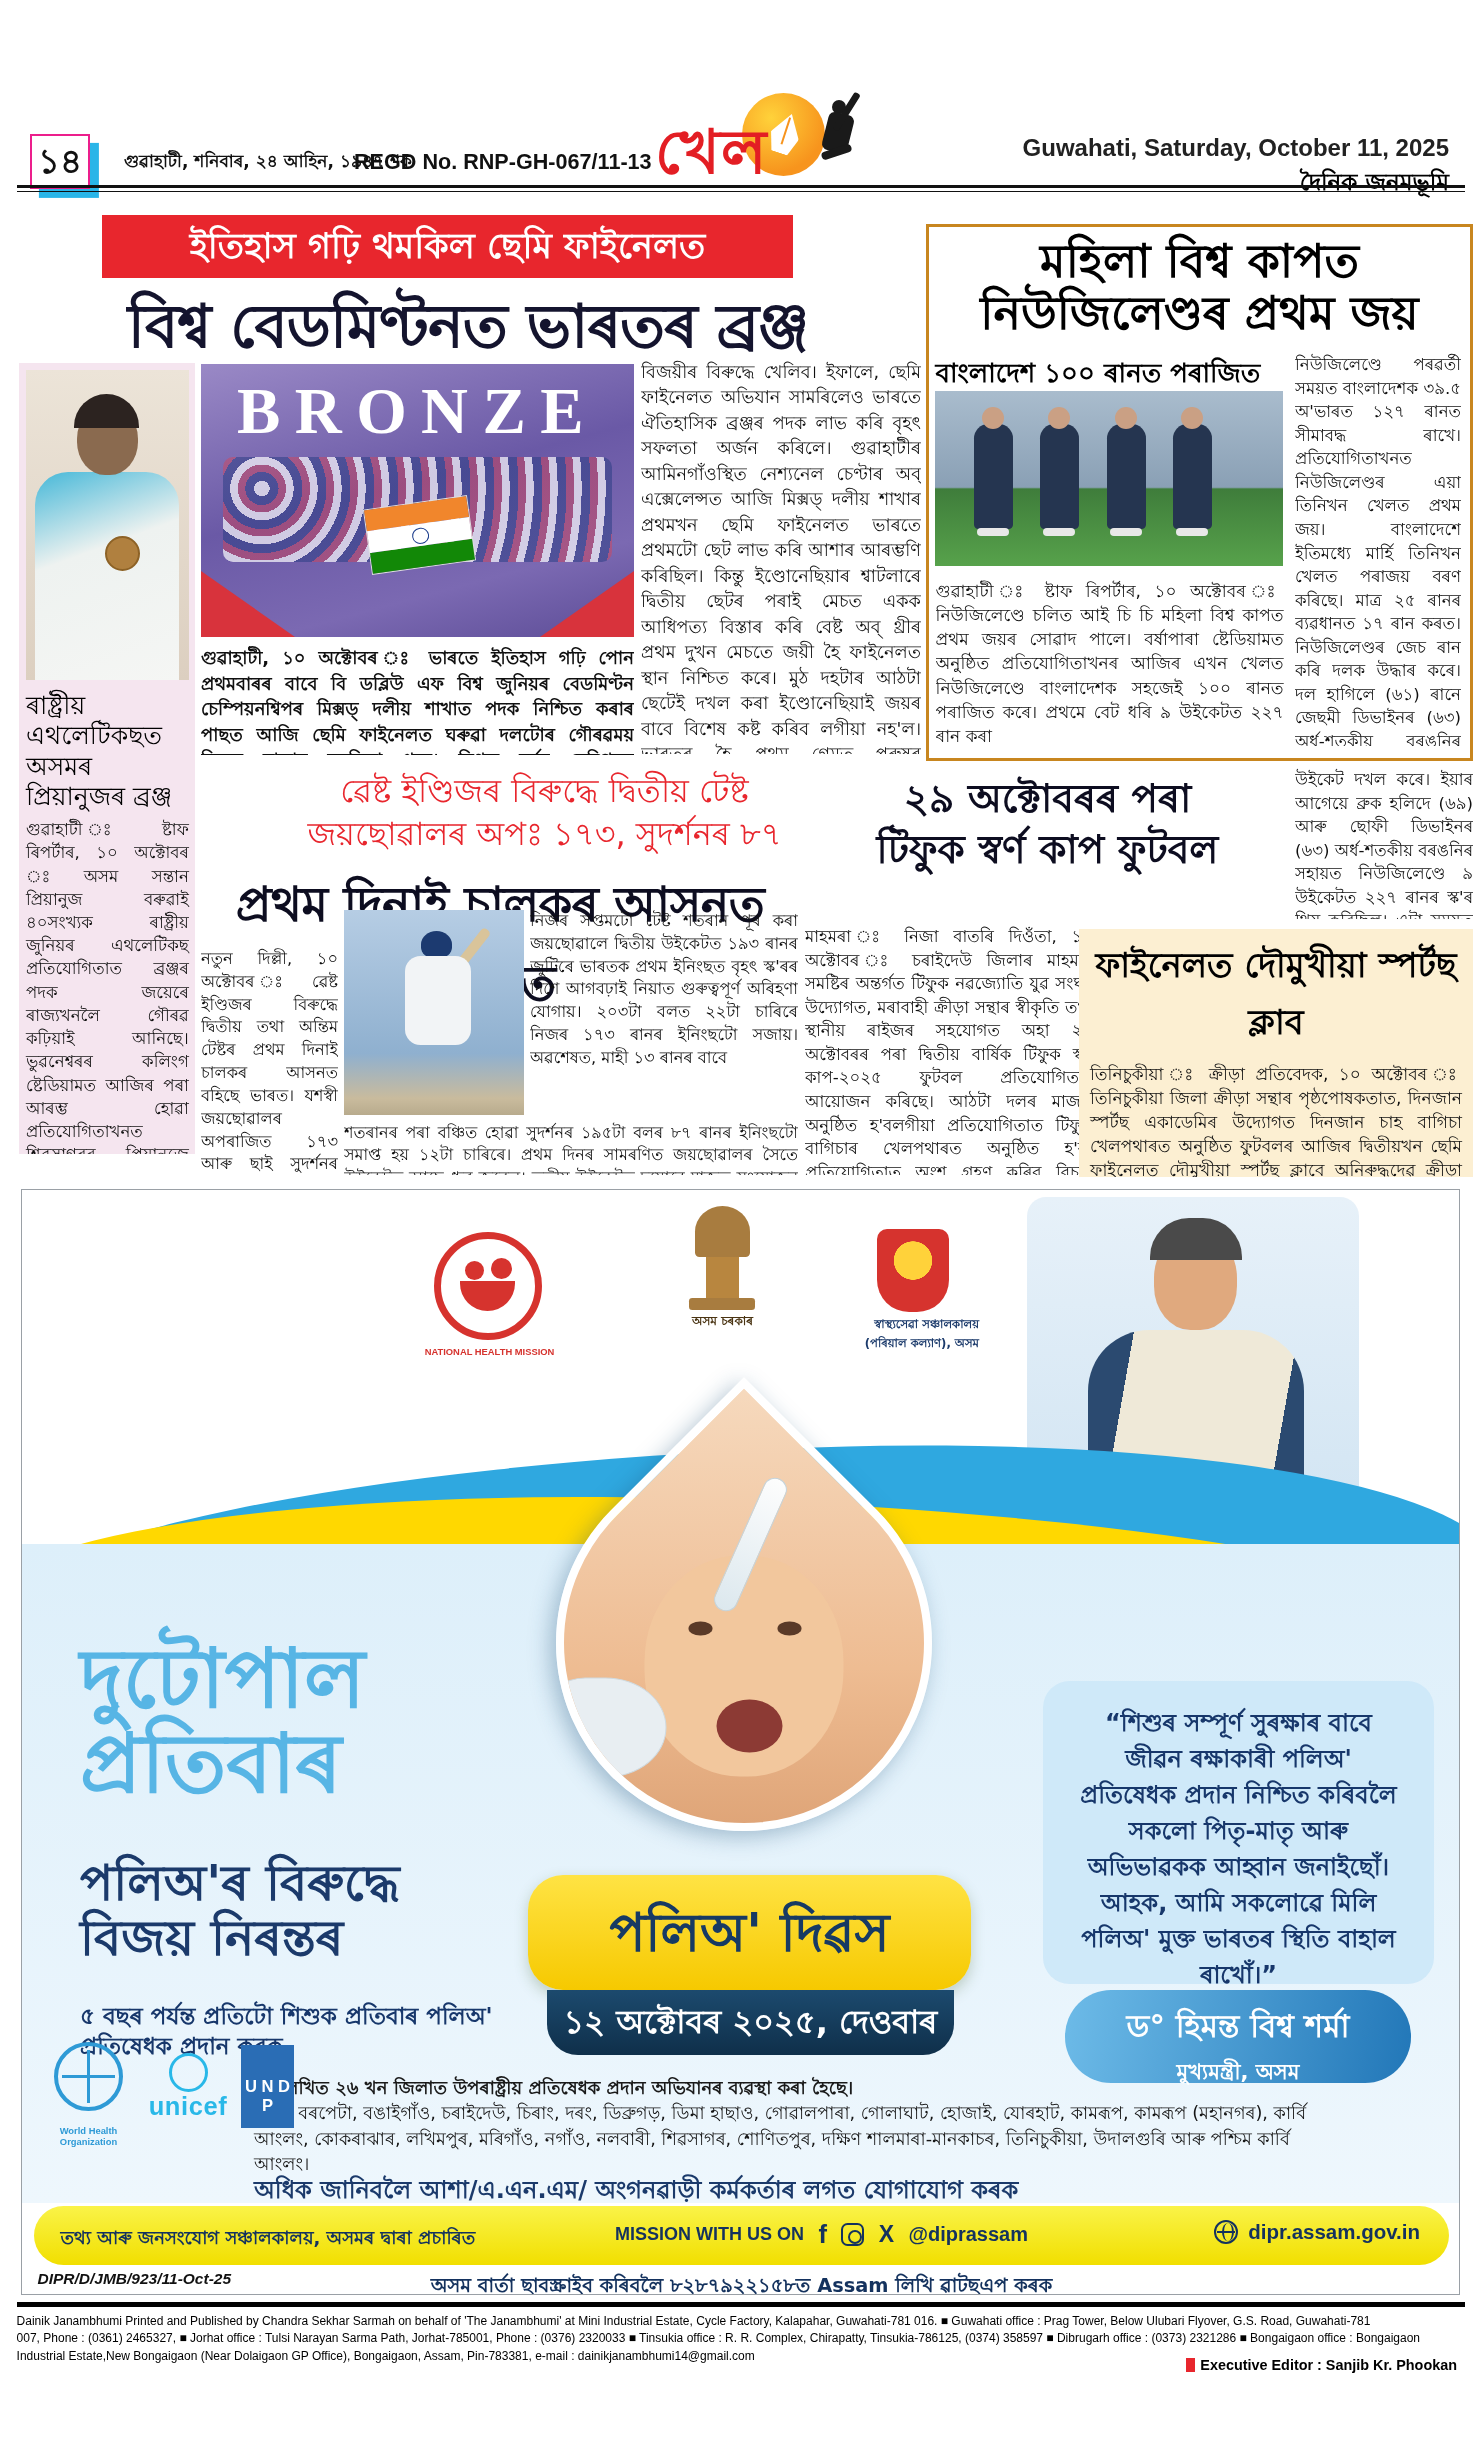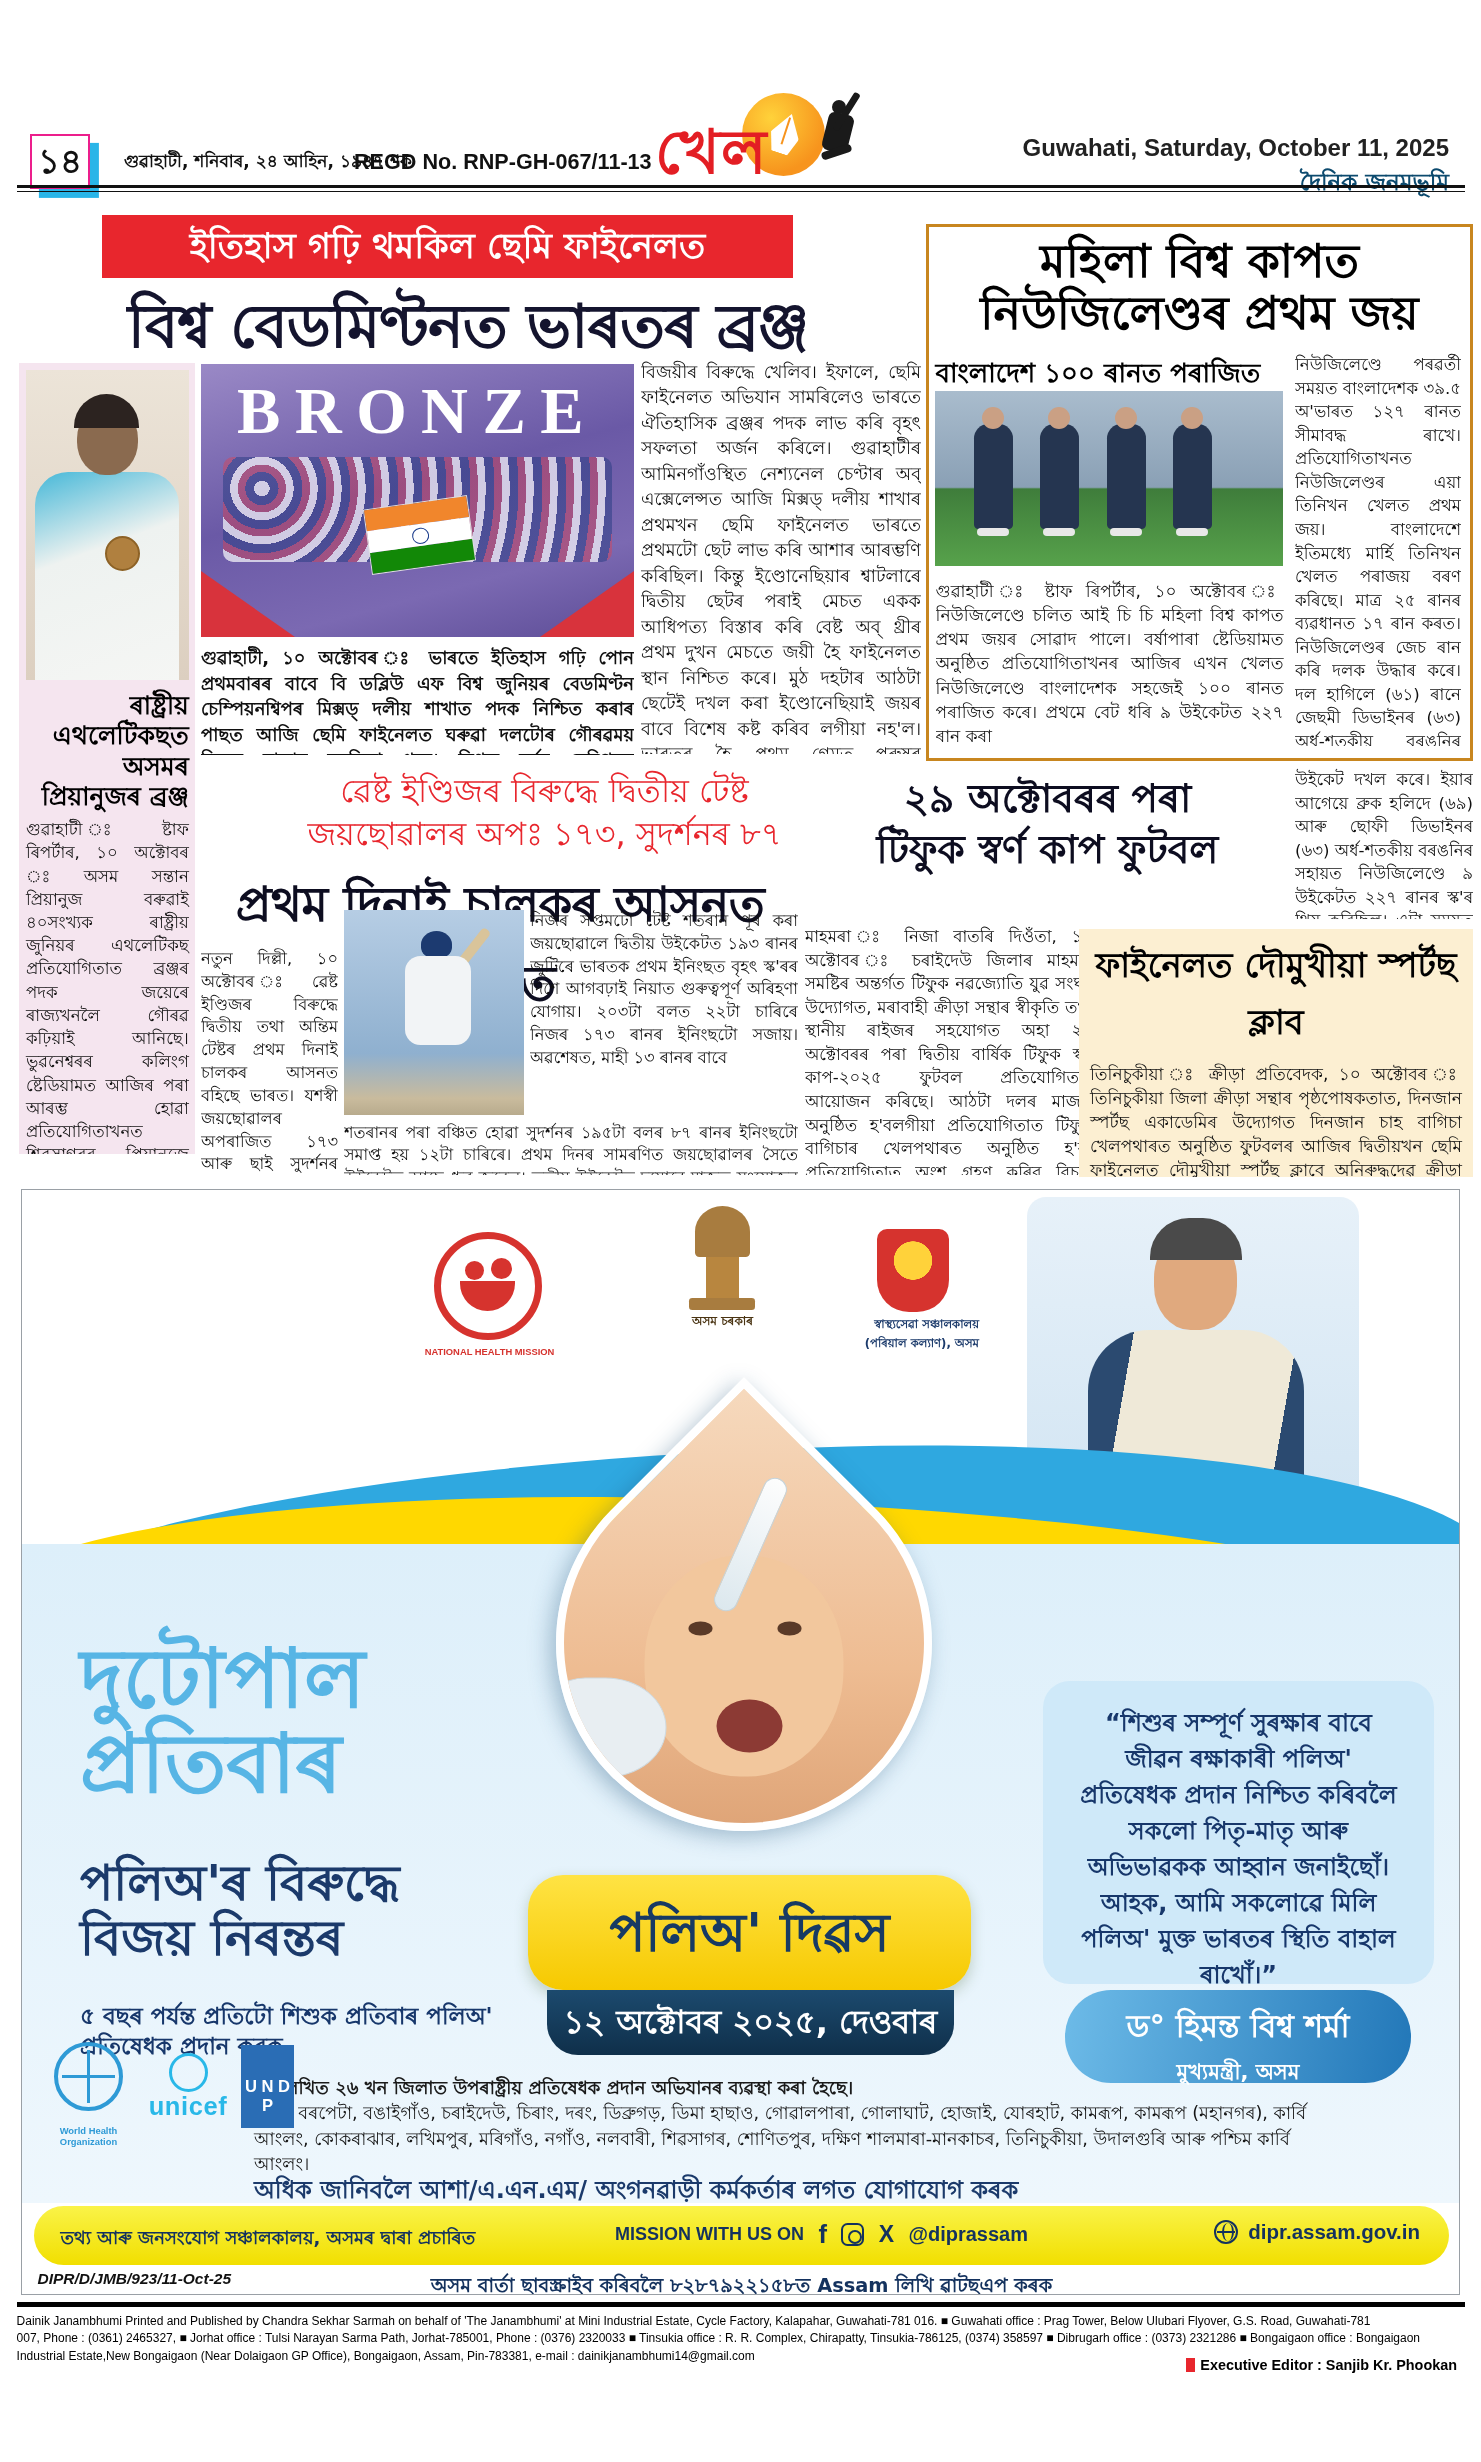--- a/index.html
+++ b/index.html
@@ -22,21 +22,21 @@
   .khel-nib { position:absolute; left:126px; top:30px; width:29px; height:41px; background:#fff;
               clip-path:polygon(50% 0,100% 55%,78% 100%,22% 100%,0 55%); transform:rotate(18deg); }
   .khel-nib:after { content:""; position:absolute; left:13.3px; top:4.4px; width:2.2px; height:28px; background:#f7941d; }
   .khel-txt { position:absolute; left:10px; top:22px; font-size:61px; font-weight:bold; color:#e31e24; letter-spacing:1.1px; }
   .khel-bat { position:absolute; left:166px; top:16.6px; width:50px; height:72px; }
   .khel-bat .head { position:absolute; left:21px; top:0; width:14.4px; height:14.4px; border-radius:50%; background:#1a1a1a; }
   .khel-bat .body { position:absolute; left:14.4px; top:13.3px; width:25.5px; height:39px; background:#1a1a1a; border-radius:6.6px; transform:rotate(14deg); }
   .khel-bat .bat  { position:absolute; left:32px; top:-10px; width:6.6px; height:43px; background:#1a1a1a; transform:rotate(32deg); border-radius:2.8px; }
   .khel-bat .leg  { position:absolute; left:10px; top:48px; width:31px; height:7.7px; background:#1a1a1a; border-radius:3.9px; transform:rotate(-18deg); }
   .hdr-date-en { right:33px; top:134px; font-size:24px; font-weight:bold; color:#222; }
-  .hdr-mast { right:33px; top:164px; font-size:23px; font-weight:bold; color:#0c4a6e; }
+  .hdr-mast { right:33px; top:164px; font-size:23px; font-weight:bold; color:#000000; }
   .rule-a { left:16.6px; top:185px; width:1448px; height:3.3px; background:#111; }
   .rule-b { left:16.6px; top:191px; width:1448px; height:1.1px; background:#111; }
 
   
   .kicker { left:102px; top:215px; width:691px; height:63px; background:#e8262d; color:#fff;
             font-size:35px; font-weight:bold; line-height:63px; text-align:center; }
   .lead-h1 { left:12px; top:280px; width:912px; font-size:60px; font-weight:bold; color:#14142e; text-align:center; letter-spacing:-1.1px; }
 
   .photo-bronze { left:201px; top:364px; width:433px; height:273px;
      background:linear-gradient(165deg,#9a89c6 0%,#6a59a6 45%,#7b69b2 75%,#5d4d97 100%); }
@@ -56,21 +56,21 @@
   .lead-col  { left:641px; top:360px; width:280px; height:394px; font-size:17.7px; line-height:1.44; color:#101010; }
 
   
   .sidebar { left:19.4px; top:363px; width:176px; height:791px; background:#f5e5ef; padding:6.6px; }
   .photo-athlete { width:100%; height:310px; background:linear-gradient(#ece4d8,#dccfc0); position:relative; overflow:hidden; }
   .ath-head { position:absolute; left:50%; top:33px; width:61px; height:72px; margin-left:-30px; border-radius:50% 50% 46% 46%; background:#8a6a4f; }
   .ath-hair { position:absolute; left:50%; top:24px; width:65px; height:34px; margin-left:-33px; border-radius:33px 33px 0 0; background:#2c2320; }
   .ath-shirt{ position:absolute; left:50%; top:102px; width:144px; height:210px; margin-left:-72px; border-radius:33px 33px 0 0;
               background:linear-gradient(160deg,#46b8d8 0%,#eef2f0 38%,#f5f6f4 100%); }
   .ath-medal{ position:absolute; left:50%; top:166px; width:35px; height:35px; margin-left:-2.2px; border-radius:50%; background:#b0803f; border:2.2px solid #8d6226; }
-  .sb-h1 { font-size:25px; font-weight:bold; text-align:right; line-height:1.22; color:#000; margin:11px 0 5.5px; }
+  .sb-h1 { font-size:25px; font-weight:normal; text-align:left; line-height:1.22; color:#000; margin:11px 0 5.5px; }
   .sb-b1 { font-size:16.6px; line-height:1.4; color:#111; }
 
   
   .nzbox { left:926px; top:224px; width:547px; height:537px; border:3.9px solid #c8861f; background:#fff; }
   .nz-h { position:absolute; left:0; right:0; top:7.7px; font-size:46px; font-weight:bold; line-height:1.14; text-align:center; color:#000; }
   .nz-sub { position:absolute; left:6.6px; top:126px; width:343px; font-size:26px; font-weight:bold; color:#000; }
   .photo-nz { position:absolute; left:5.5px; top:164px; width:348px; height:175px;
      background:linear-gradient(#a9bccd 0%,#8aa0b5 55%,#3f7d3b 56%,#57a24b 100%); overflow:hidden; }
   .nz-pl { position:absolute; top:33px; width:39px; height:105px; background:#253550; border-radius:14.4px 14.4px 4.4px 4.4px; }
   .nz-pl:before { content:""; position:absolute; left:50%; top:-16.6px; width:22px; height:22px; margin-left:-11px; border-radius:50%; background:#caa084; }

